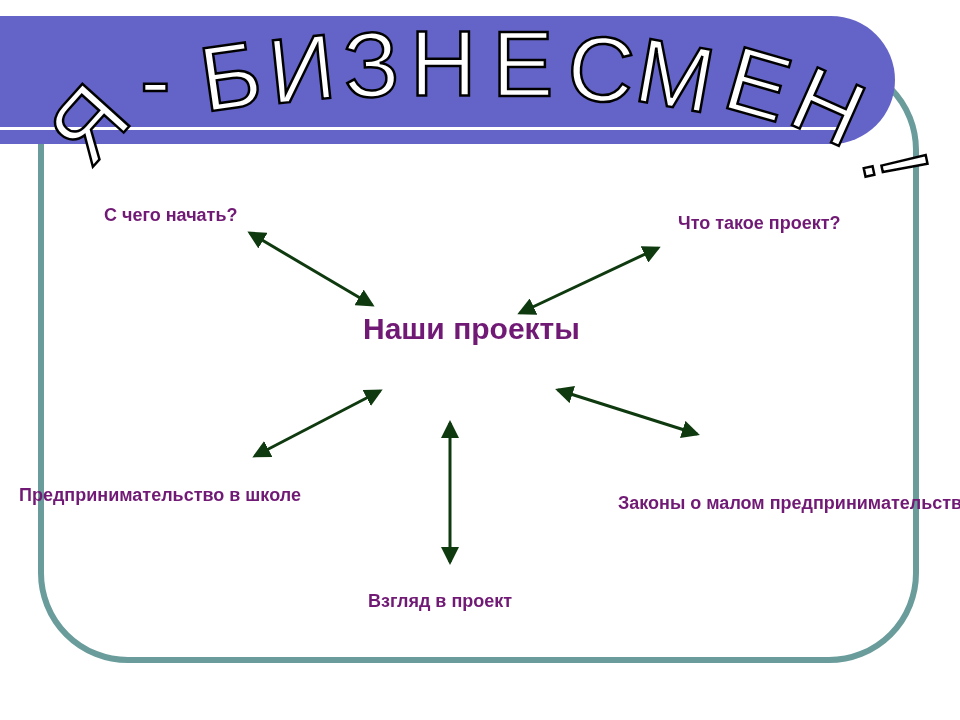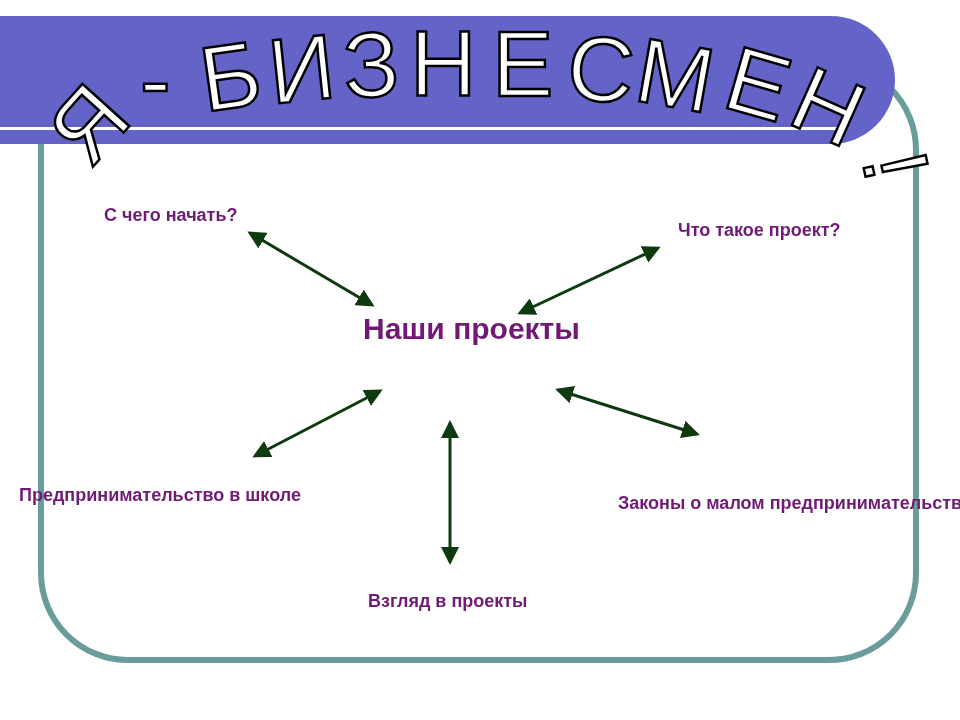--- a/index.html
+++ b/index.html
@@ -47,16 +47,16 @@
     <line x1="250" y1="233" x2="372" y2="305" marker-start="url(#ah)" marker-end="url(#ah)"></line>
     <line x1="520" y1="313" x2="658" y2="248" marker-start="url(#ah)" marker-end="url(#ah)"></line>
     <line x1="255" y1="456" x2="380" y2="391" marker-start="url(#ah)" marker-end="url(#ah)"></line>
     <line x1="450" y1="423" x2="450" y2="562" marker-start="url(#ah)" marker-end="url(#ah)"></line>
     <line x1="558" y1="390" x2="697" y2="434" marker-start="url(#ah)" marker-end="url(#ah)"></line>
   </g>
 </svg>
 
 <div class="label center" style="left:363px; top:312px;">Наши проекты</div>
 <div class="label small" style="left:104px; top:205px;">С чего начать?</div>
-<div class="label small" style="left:678px; top:220px;">Что такое проект?</div>
+<div class="label small" style="left:678px; top:213px;">Что такое проект?</div>
 <div class="label small" style="left:19px; top:485px;">Предпринимательство в школе</div>
-<div class="label small" style="left:368px; top:591px;">Взгляд в проекты</div>
+<div class="label small" style="left:368px; top:591px;">Взгляд в проект</div>
 <div class="label small" style="left:618px; top:493px;">Законы о малом предпринимательстве</div>
 
 </body></html>

